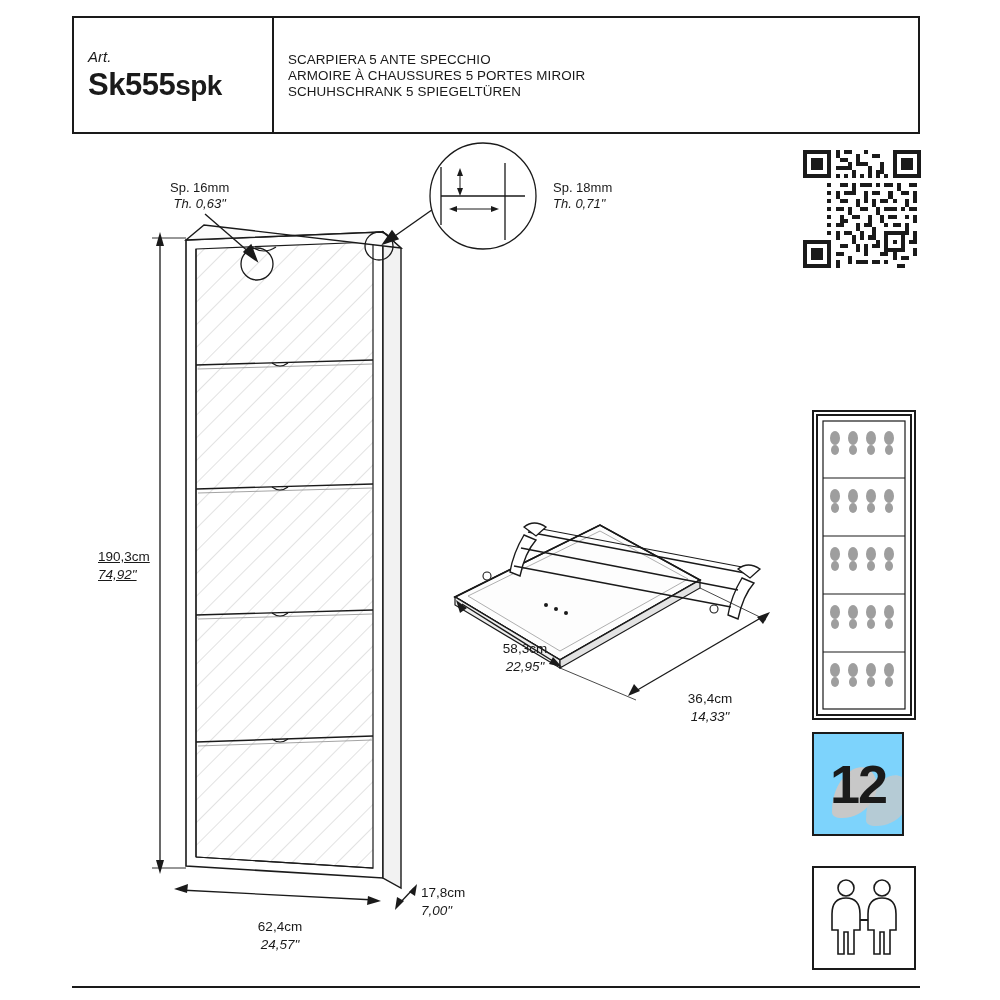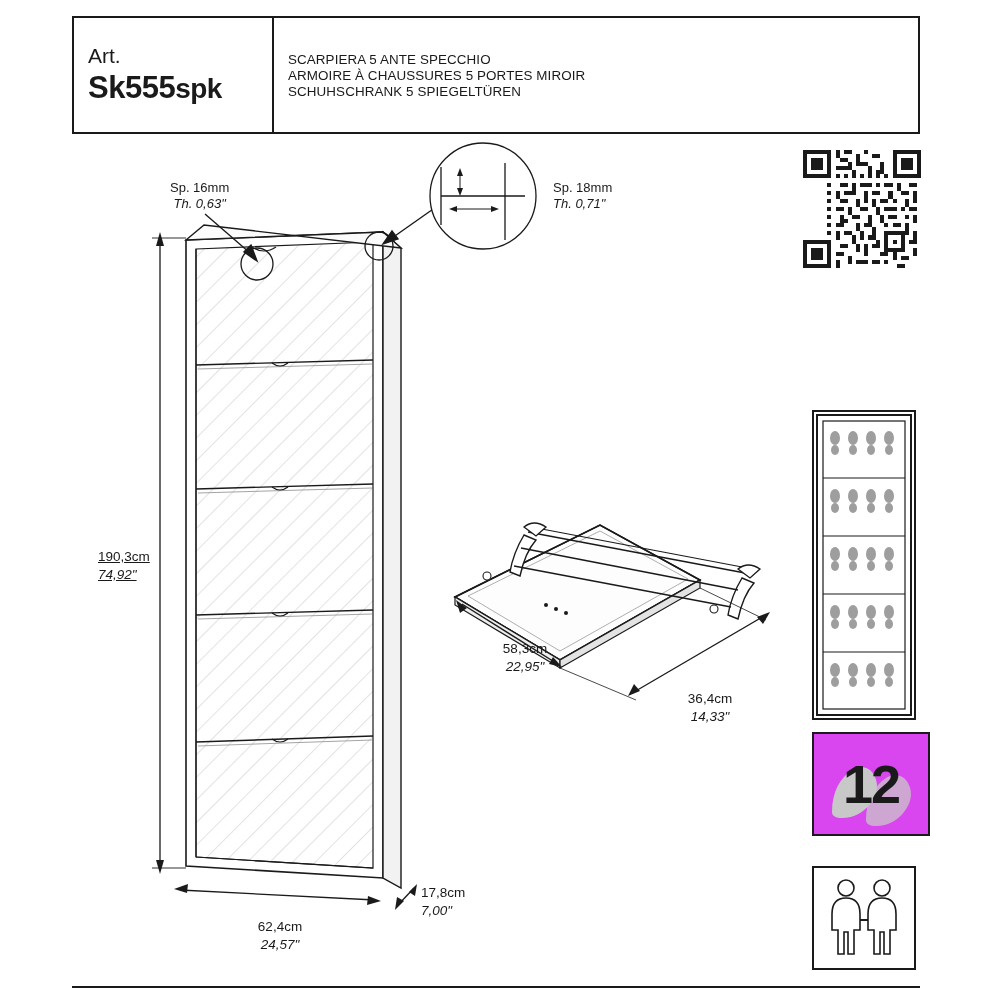--- a/index.html
+++ b/index.html
@@ -64,21 +64,22 @@
   .hdr-art {
     width: 200px;
     border-right: 2px solid #1a1a1a;
     box-sizing: border-box;
     display: flex;
     flex-direction: column;
     justify-content: center;
     padding-left: 14px;
   }
   .art-label {
-    font-size: 21px;
+    font-size: 15px;
+    font-style: italic;
     margin-bottom: 2px;
   }
   .art-code {
     font-size: 31px;
     font-weight: bold;
     letter-spacing: -0.5px;
   }
   .art-code .suffix { font-size: 28px; }
 
   .hdr-desc {
@@ -126,25 +127,25 @@
     position: absolute;
     left: 812px; top: 410px;
     width: 104px; height: 310px;
     border: 2px solid #1a1a1a;
     box-sizing: border-box;
     background: #fff;
   }
   .count-box {
     position: absolute;
     left: 812px; top: 732px;
-    width: 118px; height: 104px;
+    width: 92px; height: 104px;
     border: 2px solid #1a1a1a;
     box-sizing: border-box;
     overflow: hidden;
-    background: #d946ef;
+    background: #7dd3fc;
   }
   .count-num {
     position: absolute;
     left: 0; top: 0;
     width: 100%; height: 100%;
     display: flex;
     align-items: center;
     justify-content: center;
     font-size: 54px;
     font-weight: bold;

